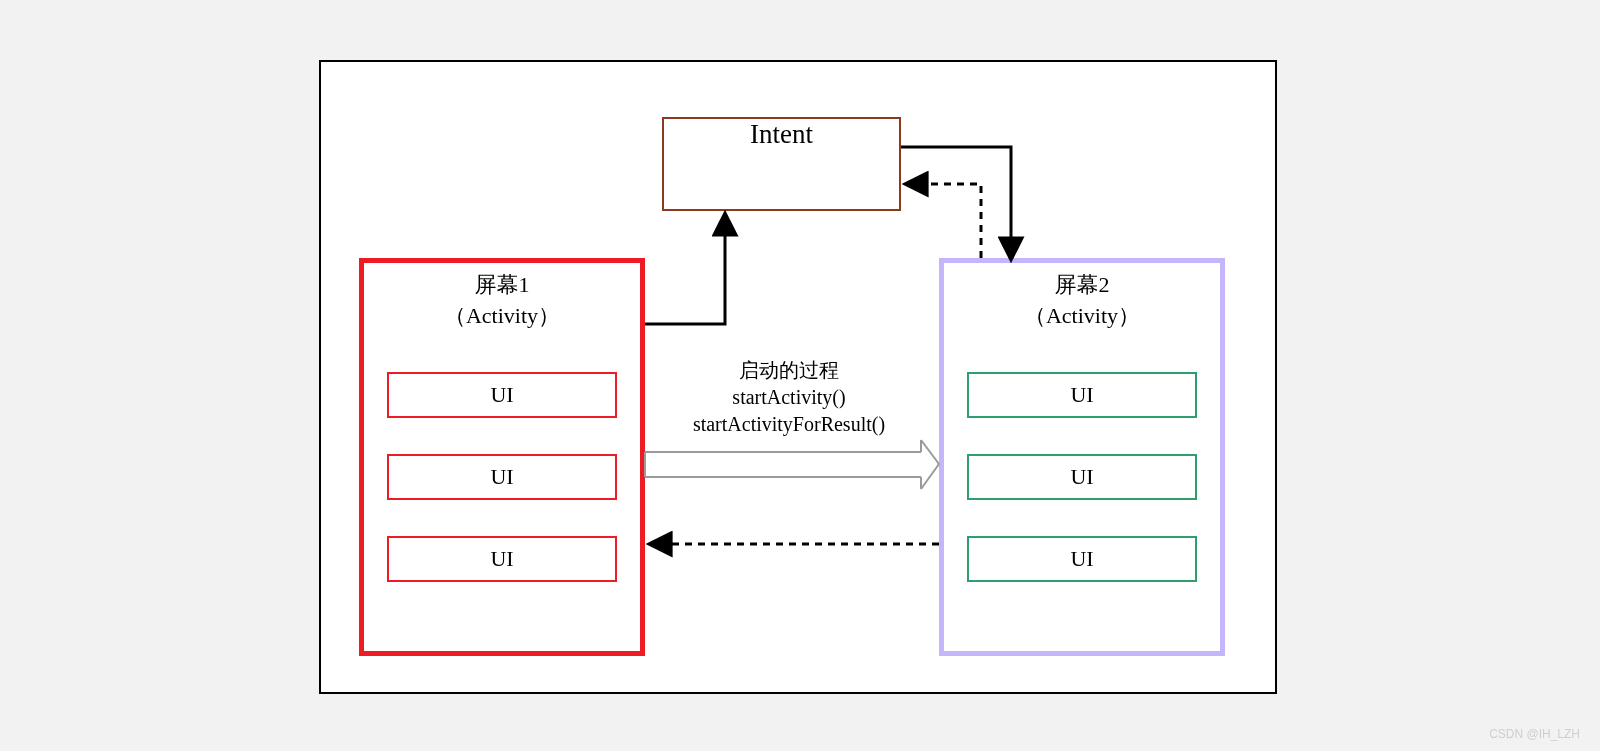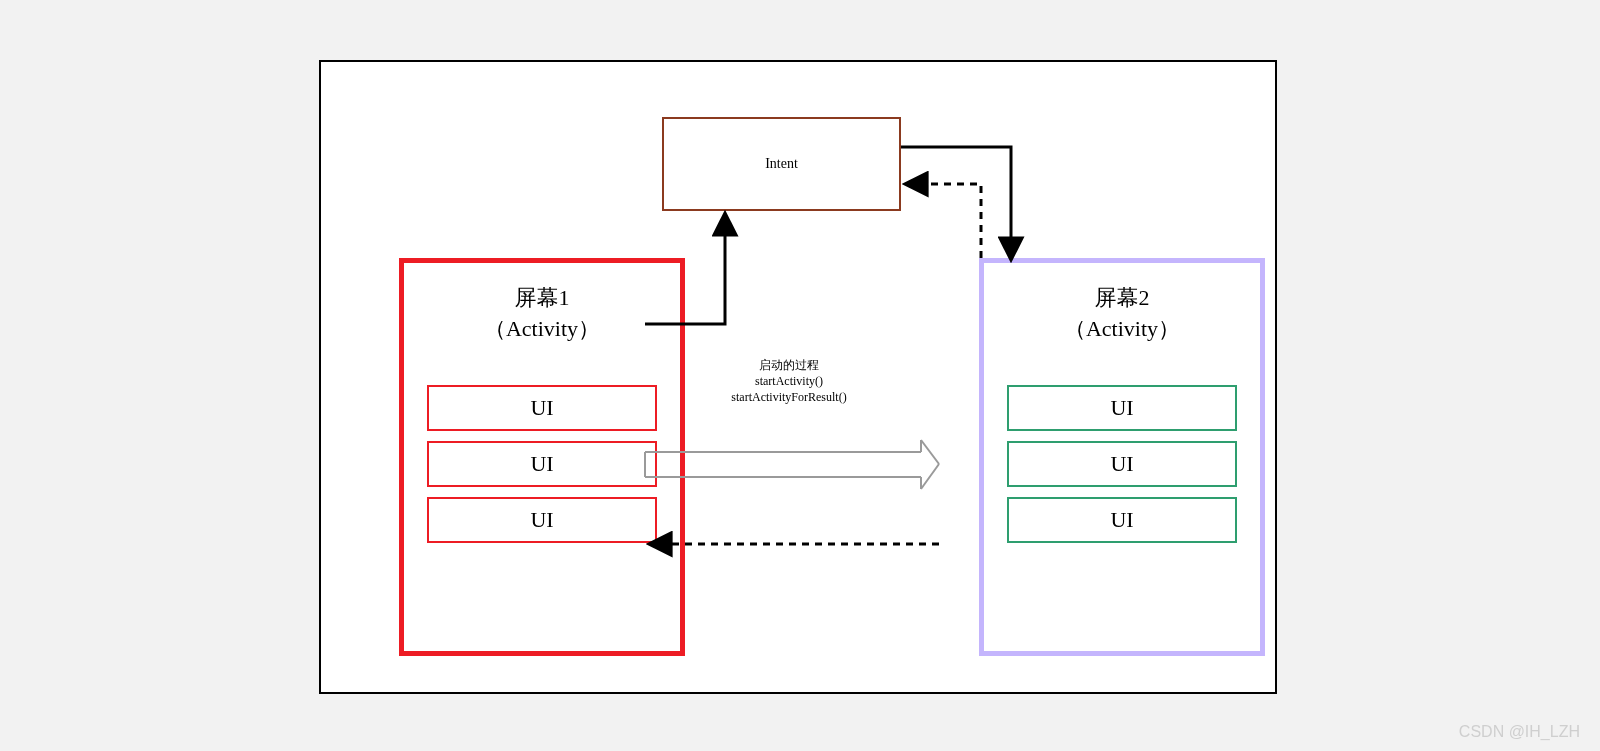--- a/index.html
+++ b/index.html
@@ -25,73 +25,72 @@
     border: 2px solid #000000;
     box-sizing: border-box;
   }
   .intent-box {
     position: absolute;
     width: 239px;
     height: 94px;
     border: 2px solid #8b3a1f;
     box-sizing: border-box;
     text-align: center;
-    font-size: 14px;
+    font-size: 27px;
     color: #000;
     display: flex;
-    flex-direction: column;
+    flex-direction: row;
     justify-content: center;
   }
   .activity-box {
     position: absolute;
     width: 286px;
     height: 398px;
     box-sizing: border-box;
-    padding-top: 20px;
-    margin-left: 40px;
+    padding-top: 7px;
   }
   .activity-red { border: 5px solid #ed1c24; }
   .activity-green { border: 5px solid #c4b5fd; }
   .activity-title {
     text-align: center;
     font-size: 22px;
     color: #000;
     line-height: 1.4;
   }
   .ui-stack {
     margin-top: 40px;
     display: flex;
     flex-direction: column;
     align-items: center;
-    gap: 10px;
+    gap: 36px;
   }
   .ui-box {
     width: 230px;
     height: 46px;
     box-sizing: border-box;
     text-align: center;
     font-size: 22px;
     line-height: 42px;
     color: #000;
   }
   .ui-red { border: 2px solid #ed1c24; }
   .ui-green { border: 2px solid #2e9e6f; }
   .mid-label {
     position: absolute;
     text-align: center;
-    font-size: 12px;
+    font-size: 20px;
     color: #000;
     line-height: 1.35;
     width: 270px;
   }
   .watermark {
     position: absolute;
     right: 20px;
     bottom: 10px;
-    font-size: 16px;
+    font-size: 12px;
     color: #cfcfcf;
     font-family: Arial, sans-serif;
   }
   svg.overlay {
     position: absolute;
     left: 0;
     top: 0;
     pointer-events: none;
   }
 </style>

